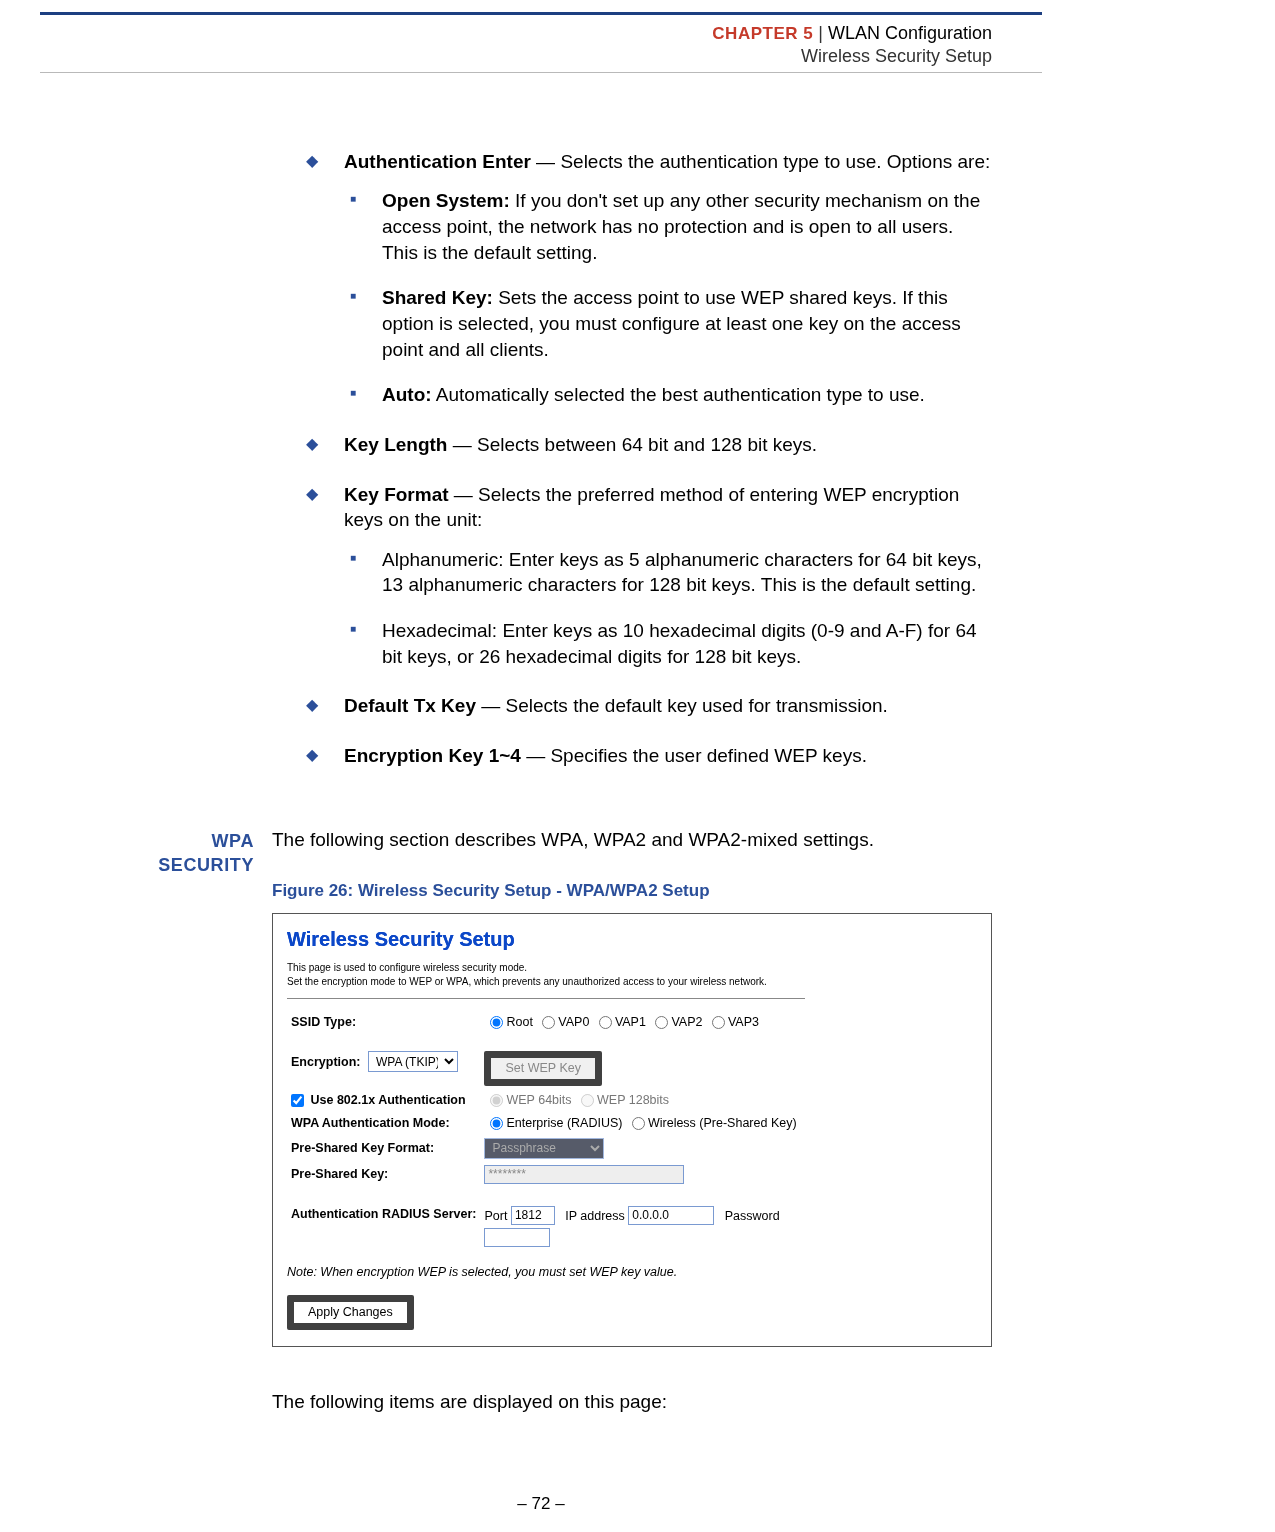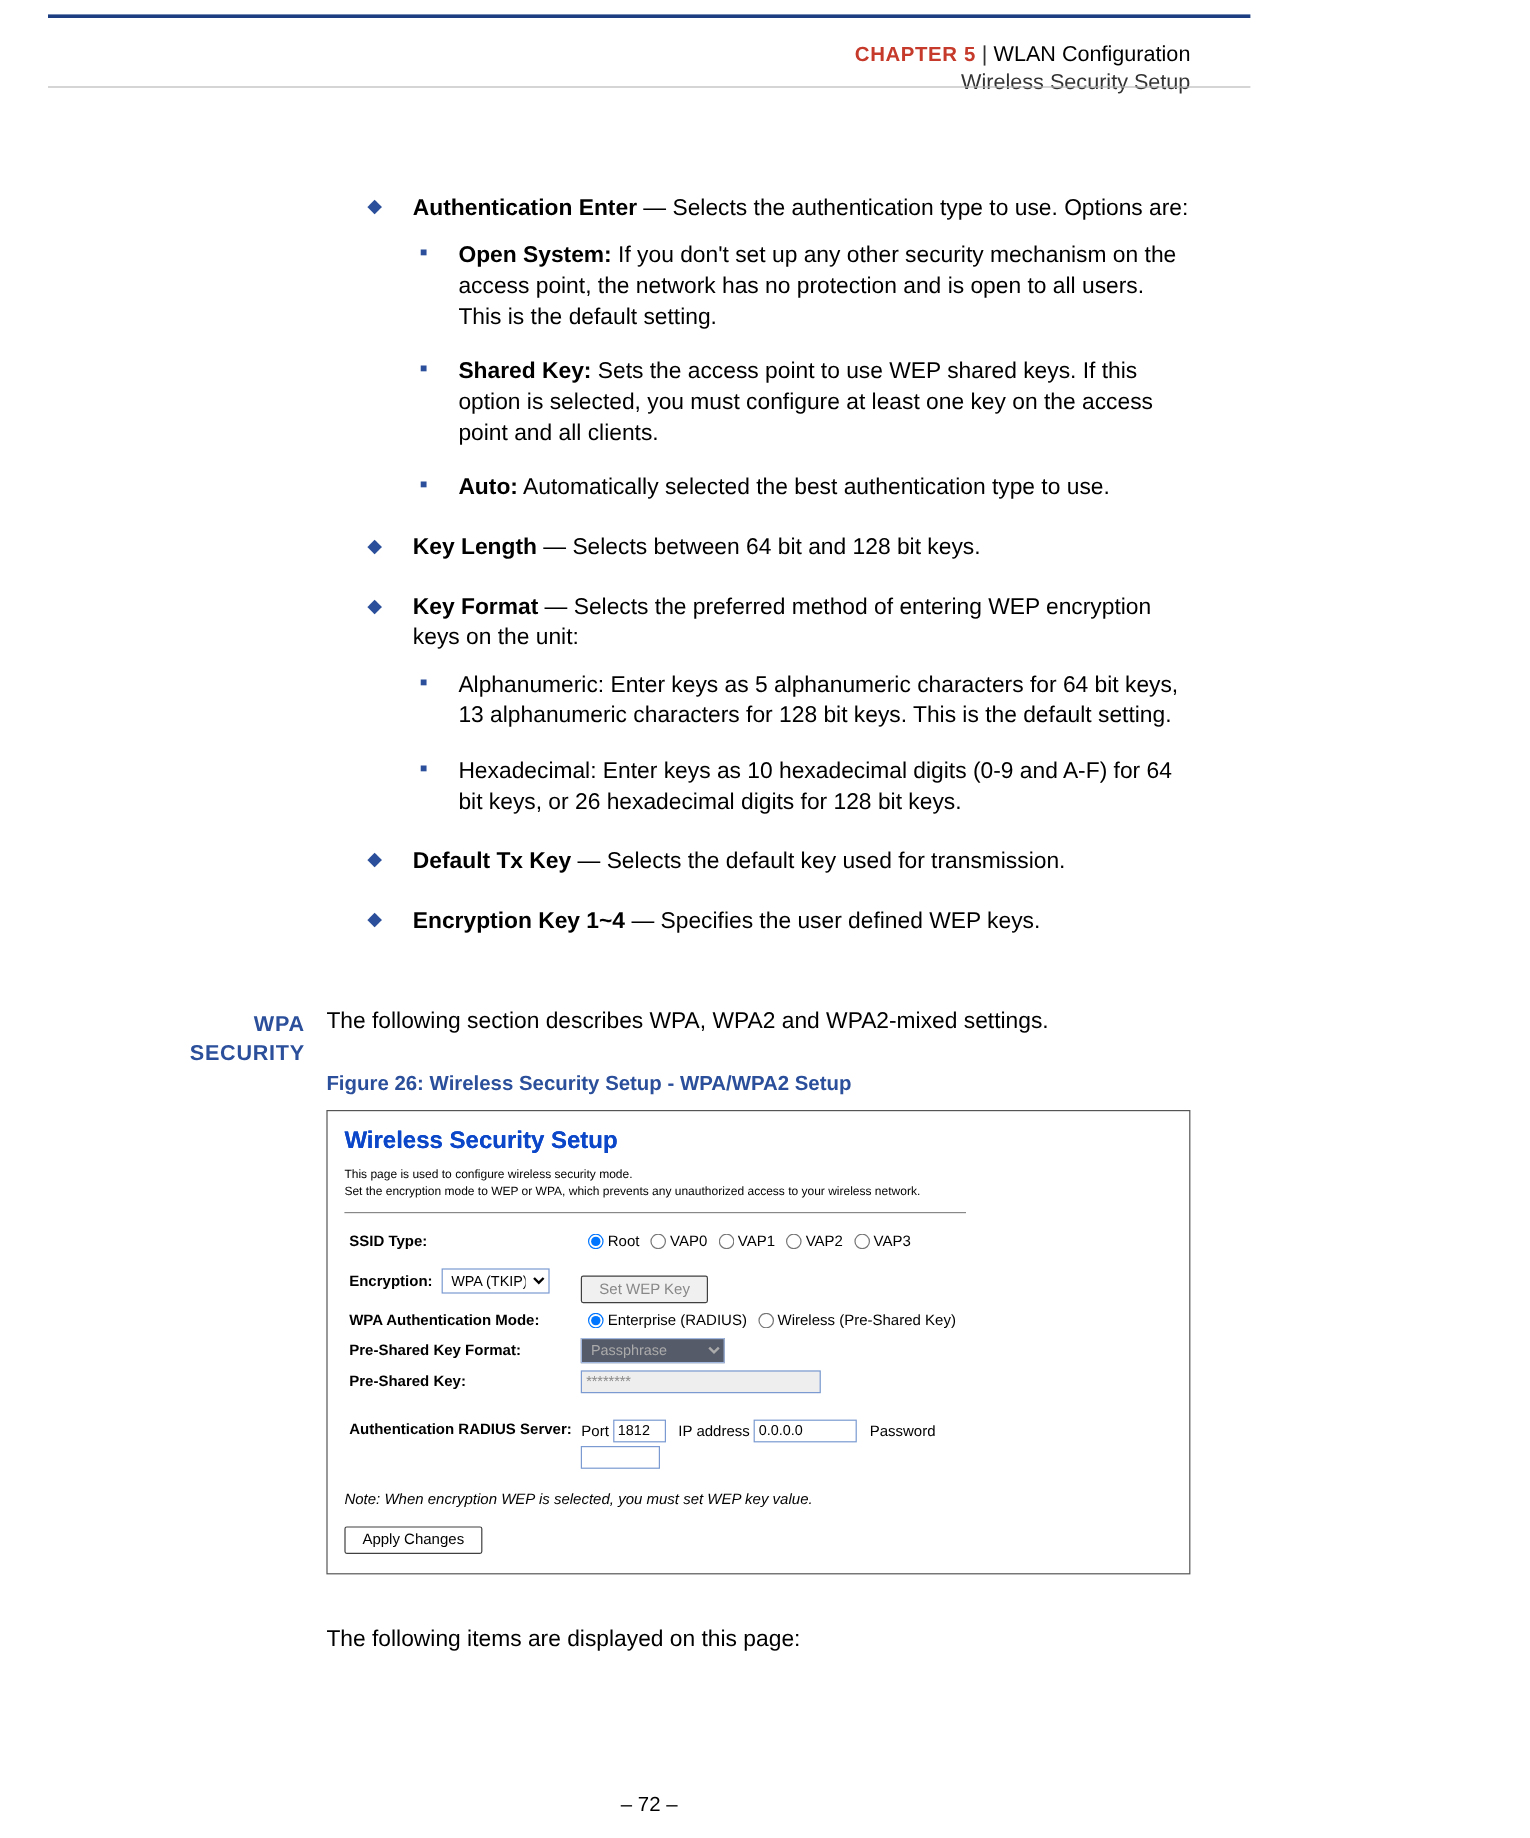--- a/index.html
+++ b/index.html
@@ -12,21 +12,21 @@
   html,body{margin:0;padding:0;background:#fff;}
   body{
     font-family:Verdana,Geneva,sans-serif;
     color:var(--text);
   }
   .page{
     width:1082px;
     height:1532px;
     position:relative;
     box-sizing:border-box;
-    padding:28px 90px 0 300px;
+    padding:16px 90px 0 300px;
   }
   .top-rule{
     position:absolute;top:12px;left:40px;right:40px;
     height:3px;background:var(--hr);
   }
   .header{
     text-align:right;
     padding-top:6px;
     font-size:18px;
     line-height:1.3;
@@ -78,21 +78,21 @@
   .shot .lbl{font-weight:bold;white-space:nowrap;}
   .shot input[type=text],.shot select{
     font-size:12px;border:1px solid #7a9ad1;height:19px;box-sizing:border-box;
     padding:0 3px;background:#fff;
   }
   .shot select{height:21px;}
   .shot .radio, .shot .chk{vertical-align:middle;margin:0 3px 0 6px;}
   .shot .dim{color:#777;}
   .shot .note{font-style:italic;font-size:12.5px;margin-top:14px;}
   .shot .btn{
-    display:inline-block;border:1px solid #404040;background:#fff;
+    display:inline-block;border:7px solid #404040;background:#fff;
     font-size:12.5px;padding:2px 14px;margin-top:14px;color:#000;
     border-radius:2px;
   }
   .shot .btn.dis{color:#888;background:#f0f0f0;}
   .closing{margin-top:42px;font-size:19px;}
   .footer{
     position:absolute;bottom:18px;left:0;right:0;text-align:center;
     font-size:17px;color:#000;
   }
 </style>
@@ -163,20 +163,30 @@
                 <span>Encryption:</span>
                 <select style="width:90px;margin-left:4px;">
                   <option>WPA (TKIP)</option>
                 </select>
               </td>
               <td>
                 <span class="btn dis">Set WEP Key</span>
               </td>
             </tr>
             <tr>
+              <td class="lbl">
+                <input type="checkbox" class="chk" checked="" style="margin-left: 0px;">
+                <span>Use 802.1x Authentication</span>
+              </td>
+              <td class="dim">
+                <input type="radio" class="radio" checked="" disabled="" style=""><span>WEP 64bits</span>
+                <input type="radio" class="radio" disabled="" style=""><span>WEP 128bits</span>
+              </td>
+            </tr>
+            <tr>
               <td class="lbl">WPA Authentication Mode:</td>
               <td>
                 <input type="radio" class="radio" checked="" style=""><span>Enterprise (RADIUS)</span>
                 <input type="radio" class="radio" style=""><span>Wireless (Pre-Shared Key)</span>
               </td>
             </tr>
             <tr>
               <td class="lbl">Pre-Shared Key Format:</td>
               <td>
                 <select disabled="" style="width:120px;color:#888;background:#0f172a;">

